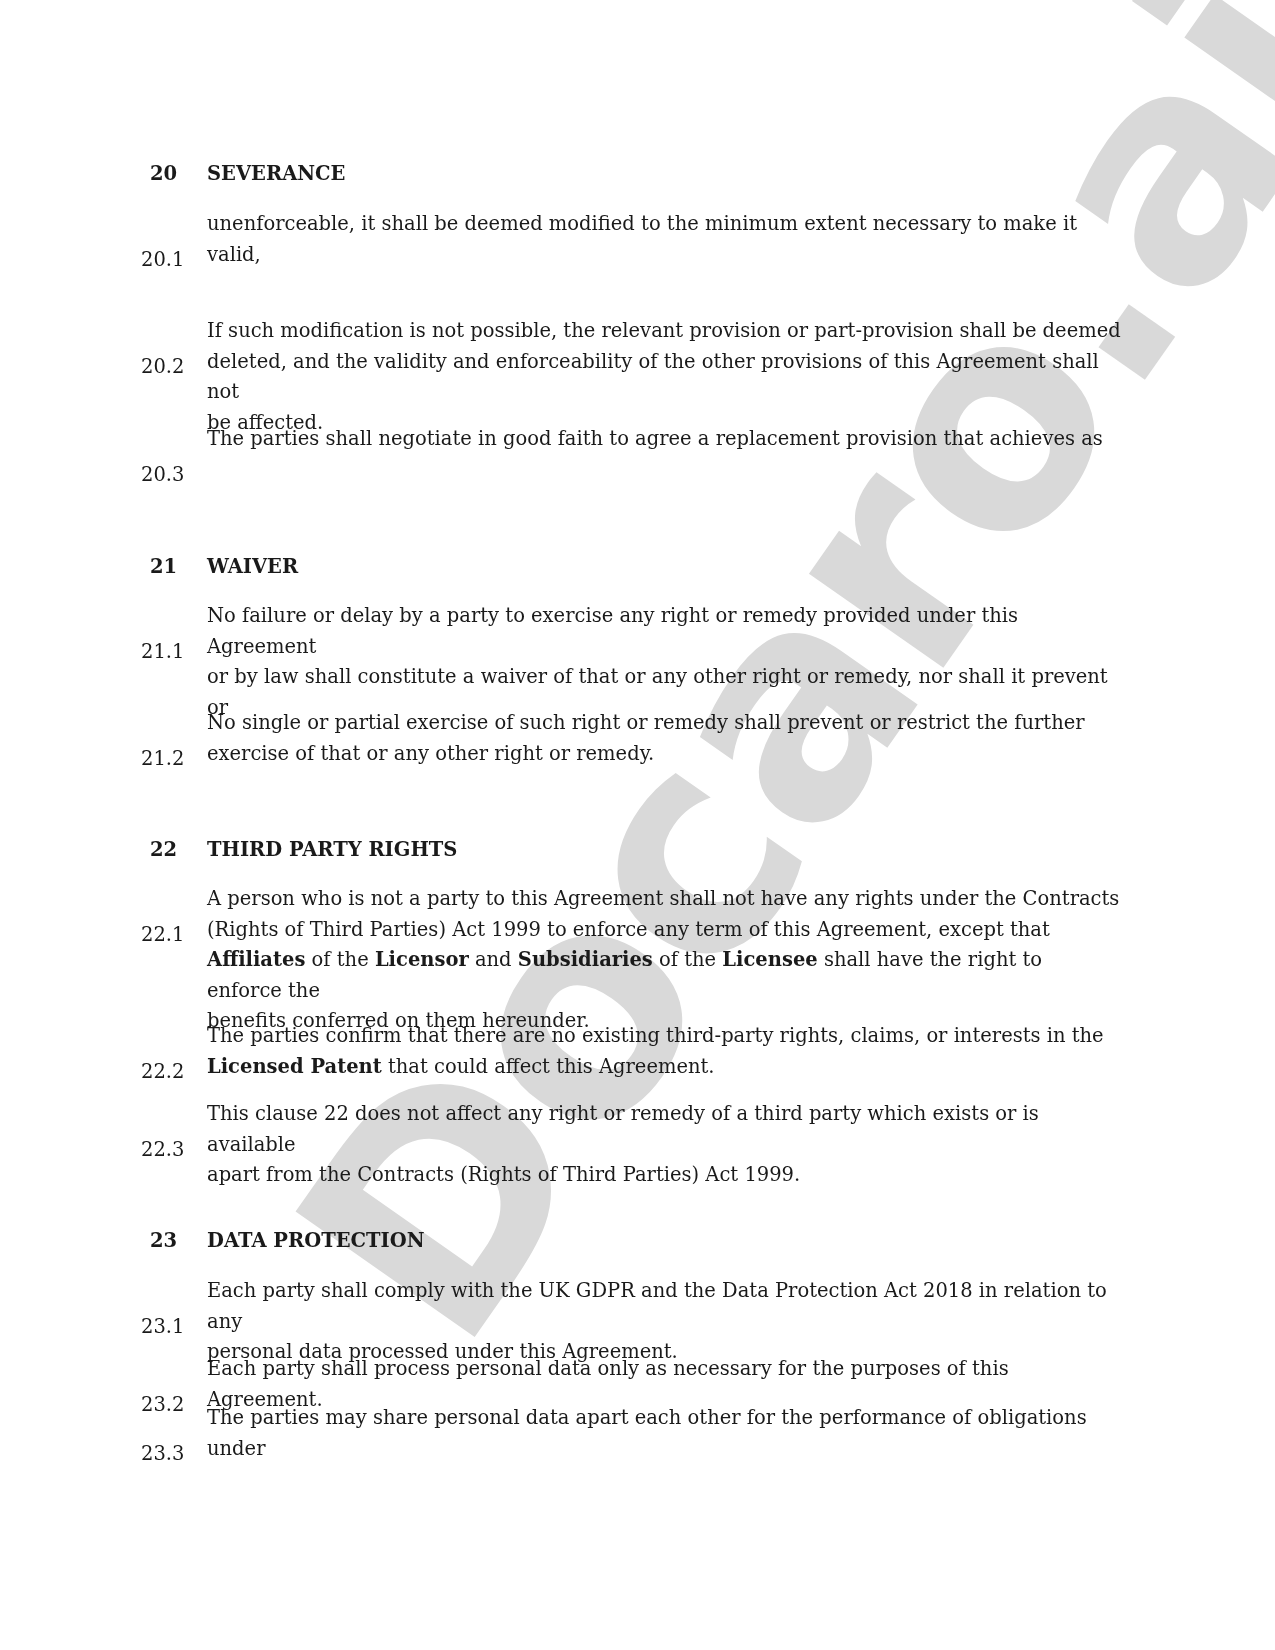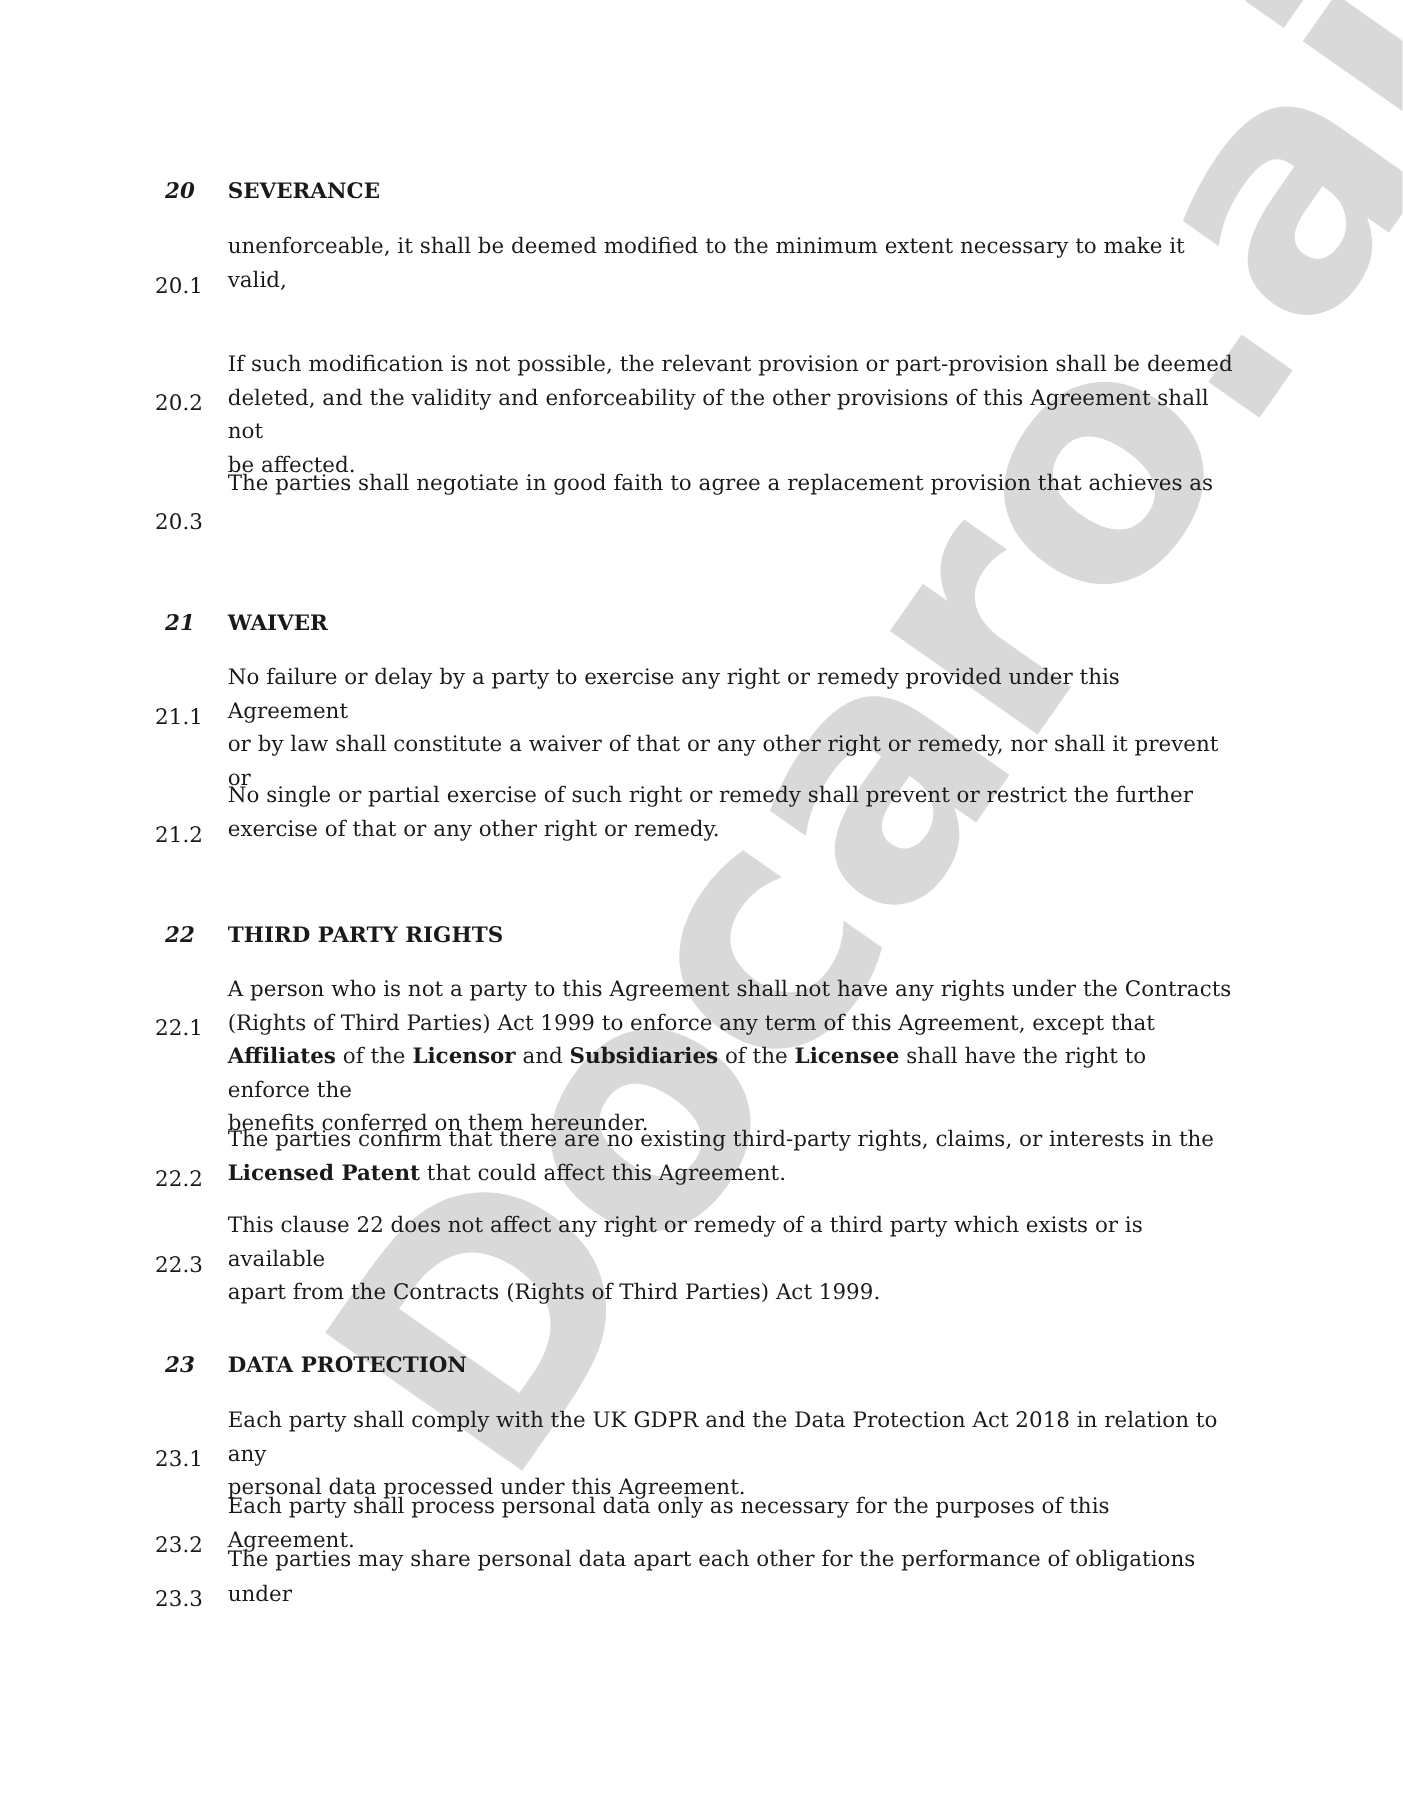--- a/index.html
+++ b/index.html
@@ -5,21 +5,21 @@
   html, body { margin: 0; padding: 0; background: #ffffff; }
   body { width: 1275px; height: 1650px; position: relative; overflow: hidden;
     font-family: "DejaVu Serif", "Liberation Serif", serif; color: #1a1a1a; }
   .page { position: absolute; left: 0; top: 0; width: 1275px; height: 1650px; }
   .watermark { position: absolute; left: 140px; top: 700px; font-family: "DejaVu Sans", sans-serif;
     font-weight: bold; font-size: 300px; color: #d9d9d9; transform: rotate(-55deg);
     transform-origin: center center; white-space: nowrap; z-index: 0; letter-spacing: -4px;
     width: 1100px; text-align: center; line-height: 1; }
   .content { position: absolute; left: 0; top: 0; width: 100%; z-index: 1; }
   .heading { position: absolute; font-weight: bold; font-size: 19.5px; }
-  .heading .num { position: absolute; left: 150px; width: 40px; font-style: italic; }
+  .heading .num { position: absolute; left: 150px; width: 40px; }
   .heading .title { position: absolute; left: 207px; white-space: nowrap; }
   .para { position: absolute; font-size: 19.5px; line-height: 30.5px; }
   .para .num { position: absolute; left: 141px; margin-top: 36px; }
   .para .text { position: absolute; left: 207px; width: 915px; }
   b { font-weight: bold; }
 </style>
 </head>
 <body>
 
 <div class="page">

